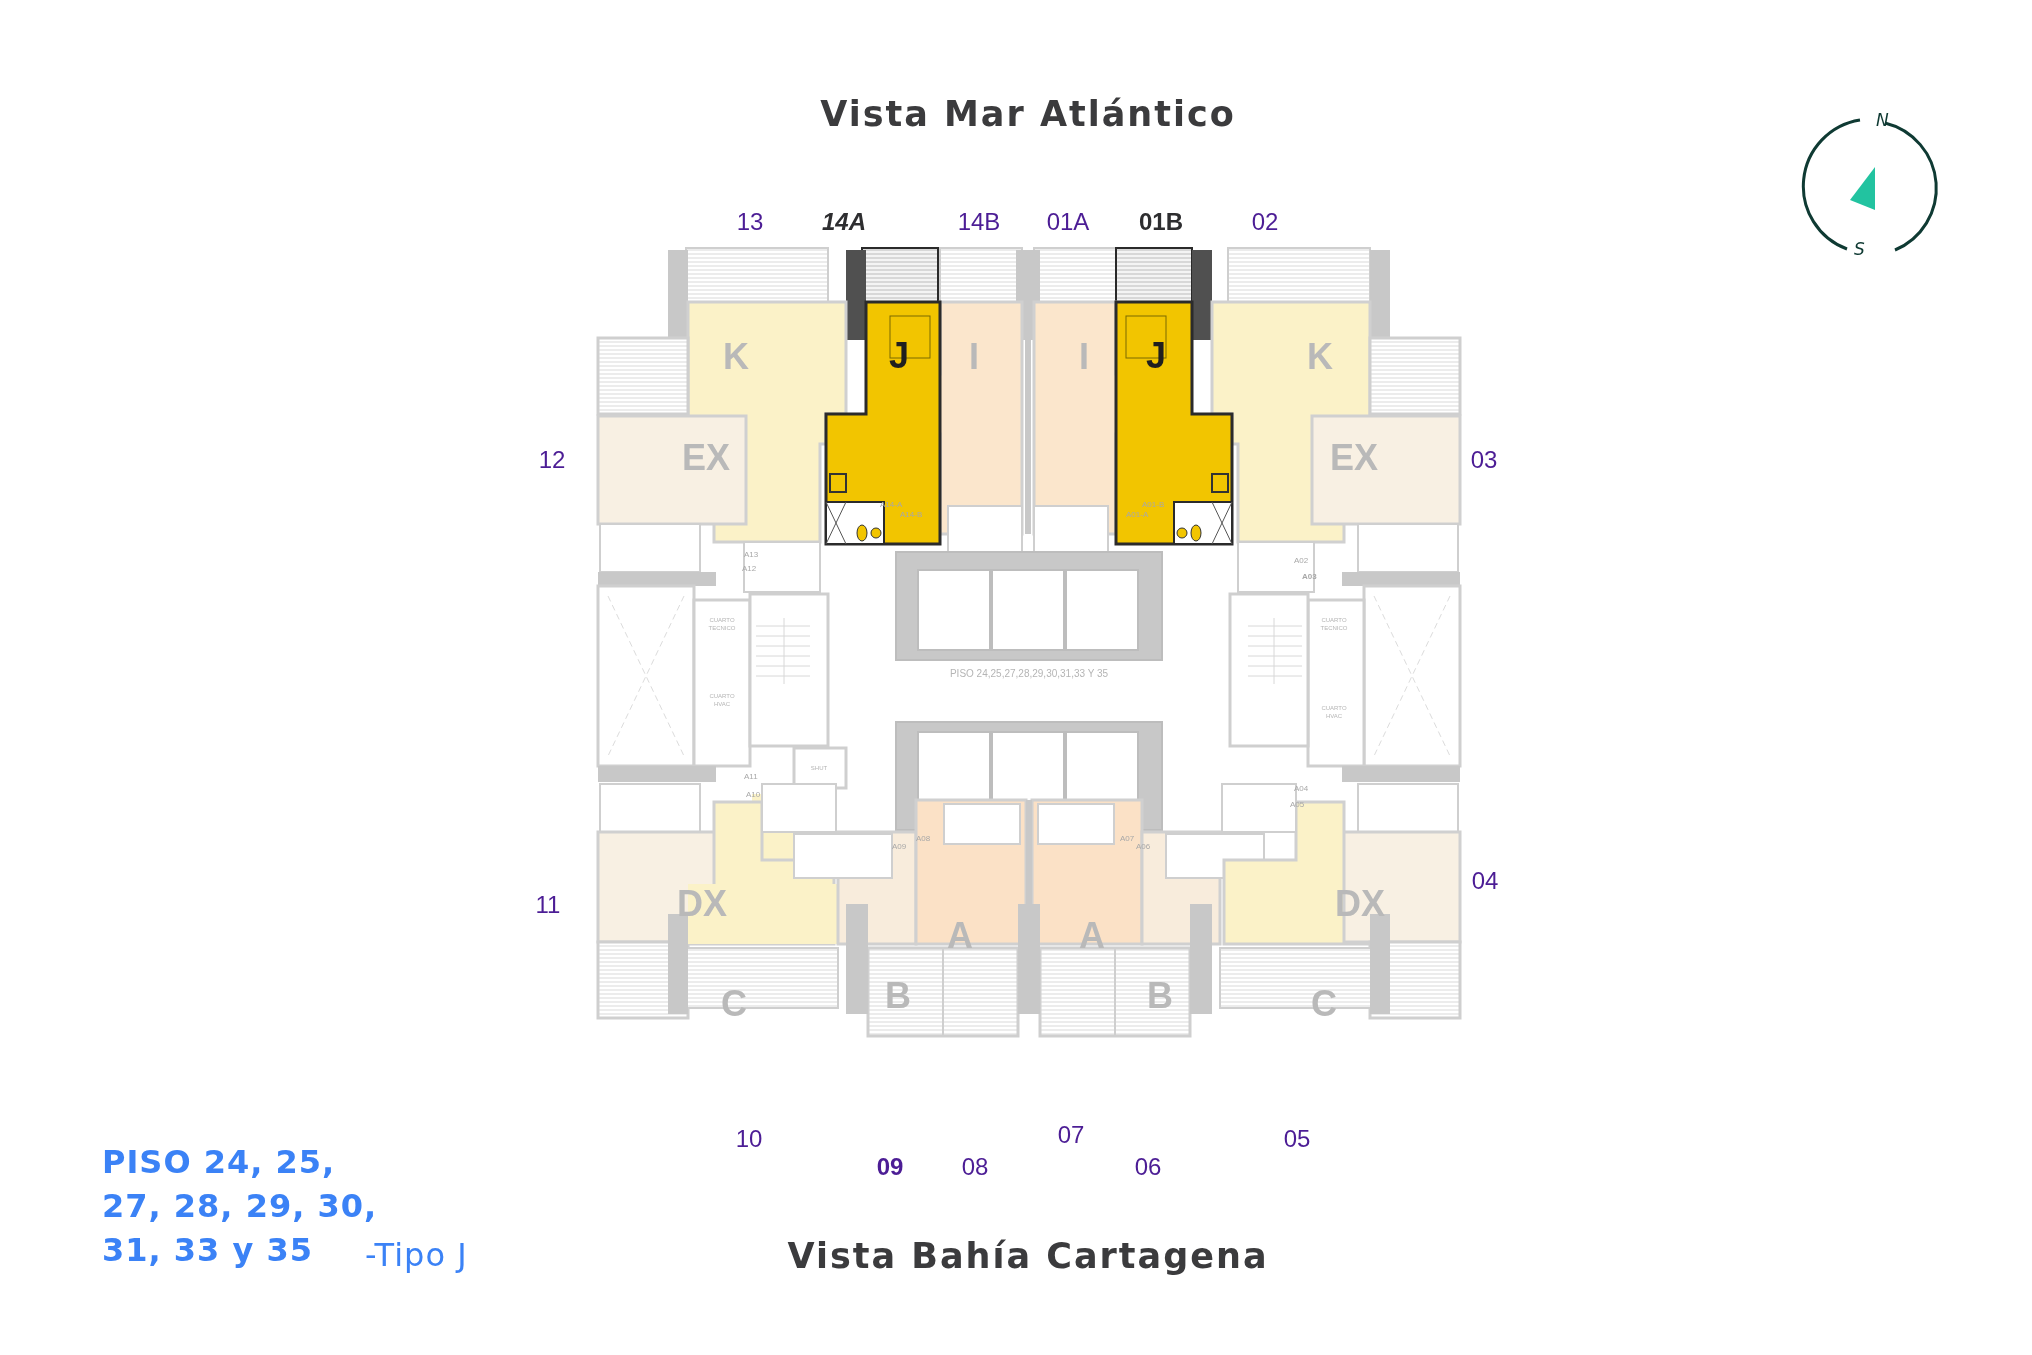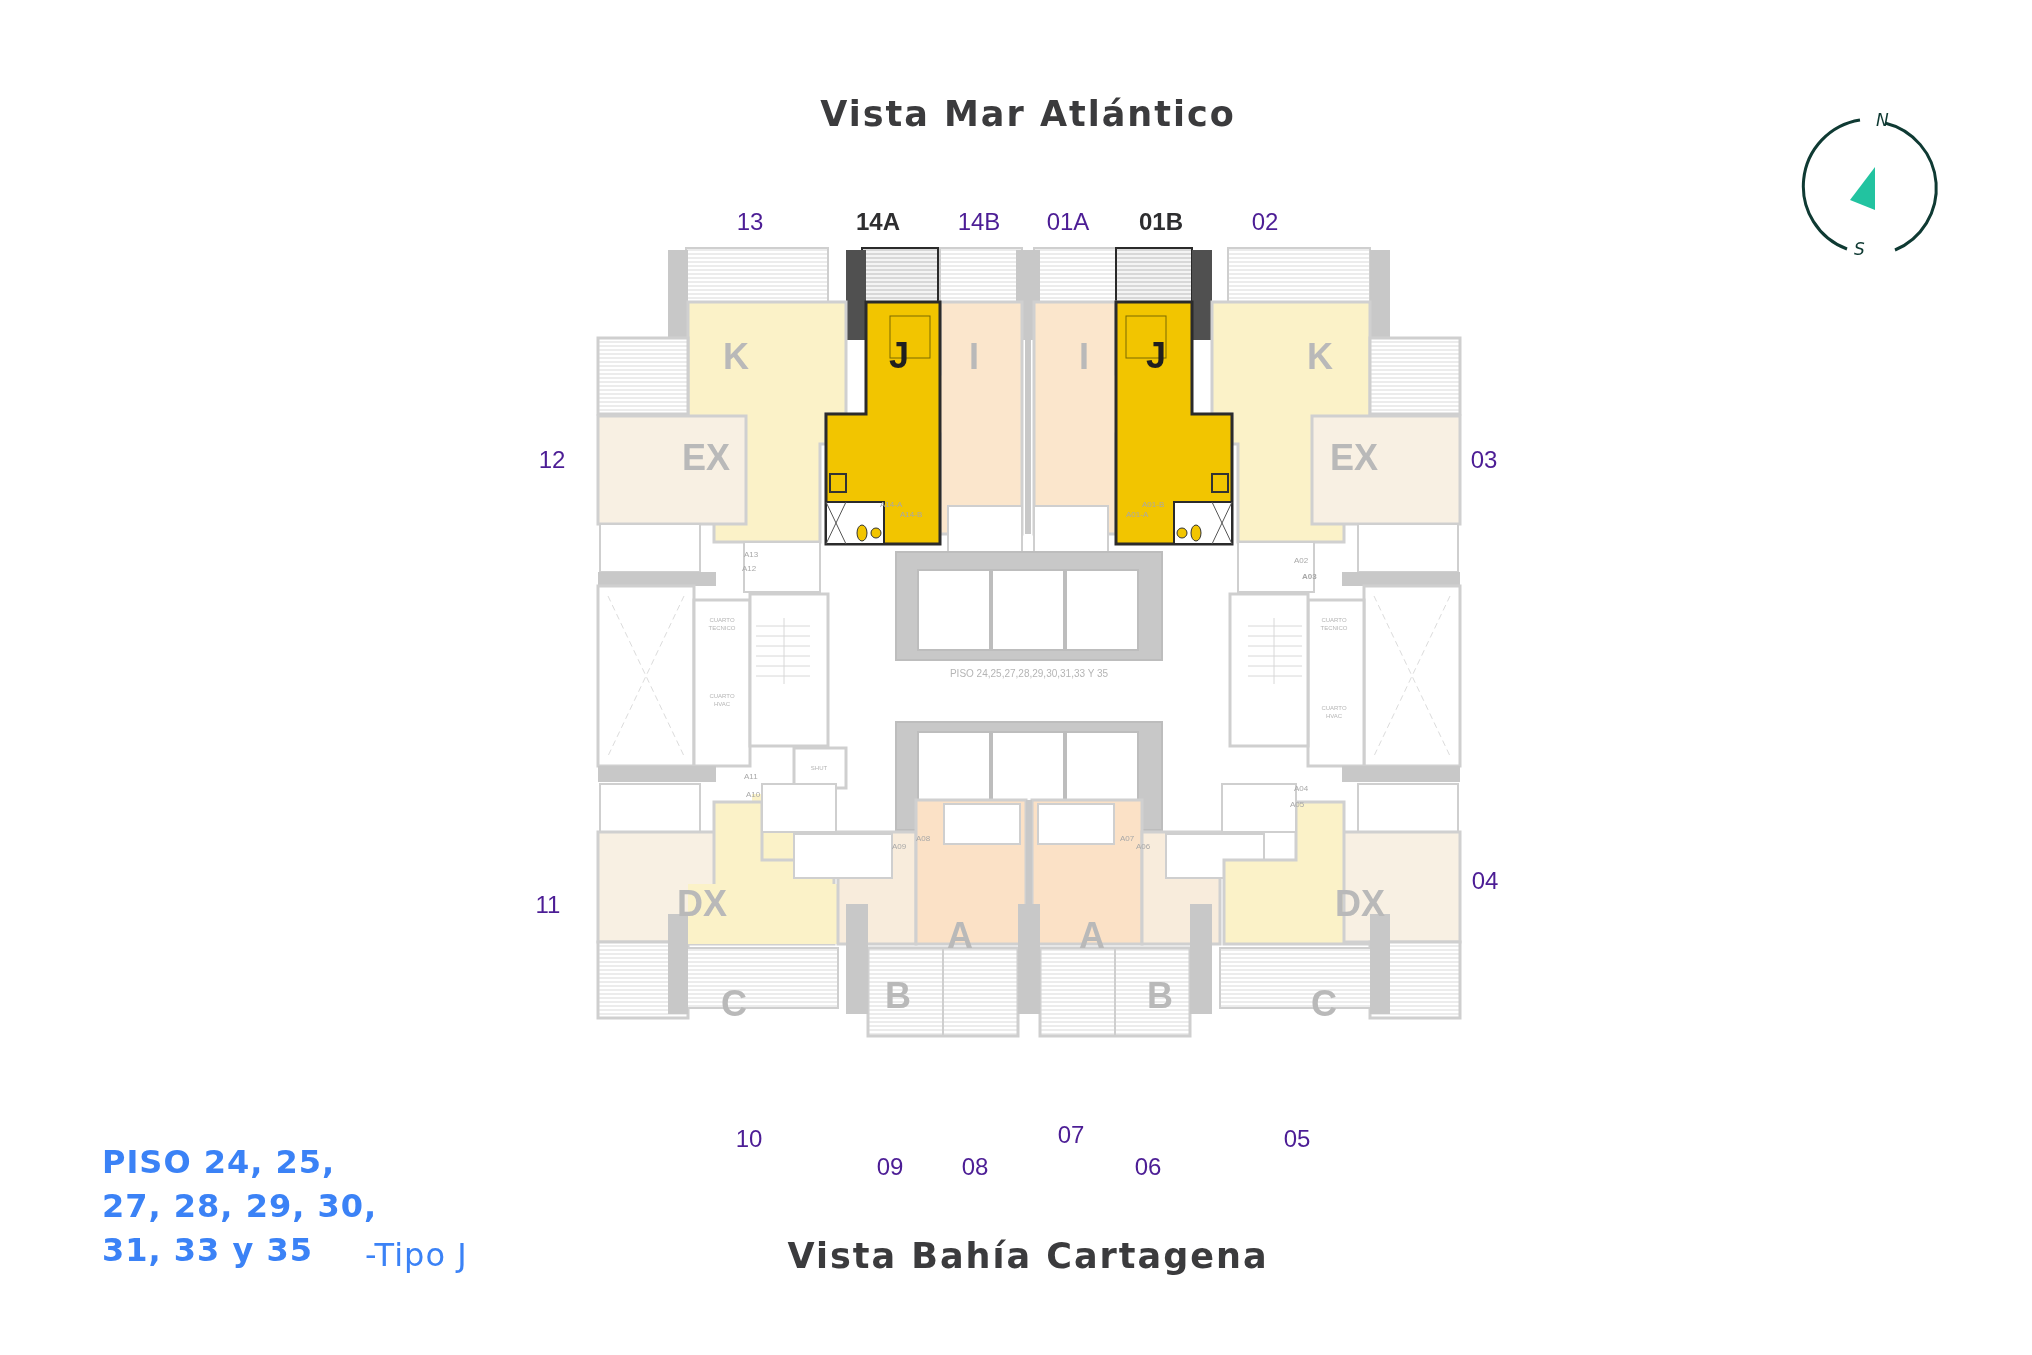--- a/index.html
+++ b/index.html
@@ -27,33 +27,33 @@
   <svg width="144" height="144" viewBox="0 0 144 144">
     <path d="M60 5 A67 67 0 0 0 47 134" fill="none" stroke="#0f3a33" stroke-width="3"></path>
     <path d="M85 8 A67 67 0 0 1 95 135" fill="none" stroke="#0f3a33" stroke-width="3"></path>
     <polygon points="75,52 75,95 50,85" fill="#22c3a0"></polygon>
   </svg>
   <span class="abs" style="left:76px;top:-5px;font-size:17px;font-style:italic;color:#0f3a33;">N</span>
   <span class="abs" style="left:54px;top:124px;font-size:17px;font-style:italic;color:#0f3a33;">S</span>
 </div>
 
 <div class="abs ulabel" style="left:750px;top:222px;">13</div>
-<div class="abs ulabel active" style="left:878px;top:222px;">14A</div>
+<div class="abs ulabel active" style="left:844px;top:222px;font-style:italic;">14A</div>
 <div class="abs ulabel" style="left:979px;top:222px;">14B</div>
 <div class="abs ulabel" style="left:1068px;top:222px;">01A</div>
 <div class="abs ulabel active" style="left:1161px;top:222px;">01B</div>
 <div class="abs ulabel" style="left:1265px;top:222px;">02</div>
 
 <div class="abs ulabel" style="left:552px;top:460px;">12</div>
 <div class="abs ulabel" style="left:548px;top:905px;">11</div>
 <div class="abs ulabel" style="left:1484px;top:460px;">03</div>
 <div class="abs ulabel" style="left:1485px;top:881px;">04</div>
 
 <div class="abs ulabel" style="left:749px;top:1139px;">10</div>
-<div class="abs ulabel" style="left:890px;top:1167px;">09</div>
+<div class="abs ulabel" style="left:890px;top:1167px;font-weight:bold;">09</div>
 <div class="abs ulabel" style="left:975px;top:1167px;">08</div>
 <div class="abs ulabel" style="left:1071px;top:1135px;">07</div>
 <div class="abs ulabel" style="left:1148px;top:1167px;">06</div>
 <div class="abs ulabel" style="left:1297px;top:1139px;">05</div>
 
 <div class="abs plan">
   <svg width="870" height="874" viewBox="0 0 870 874">
     <defs>
       <pattern id="hatch" width="6" height="4" patternUnits="userSpaceOnUse">
         <rect width="6" height="4" fill="#ffffff"></rect>

